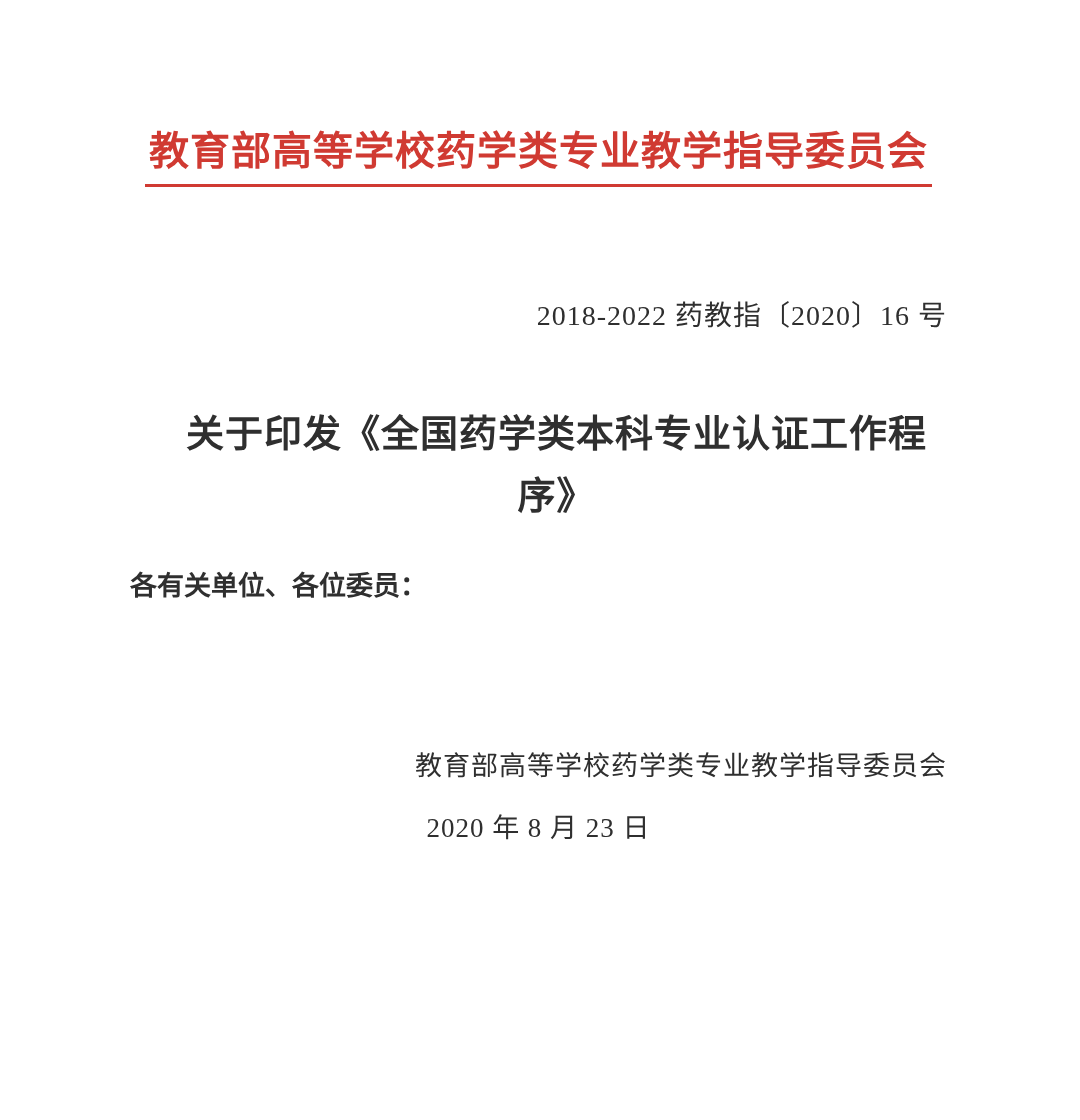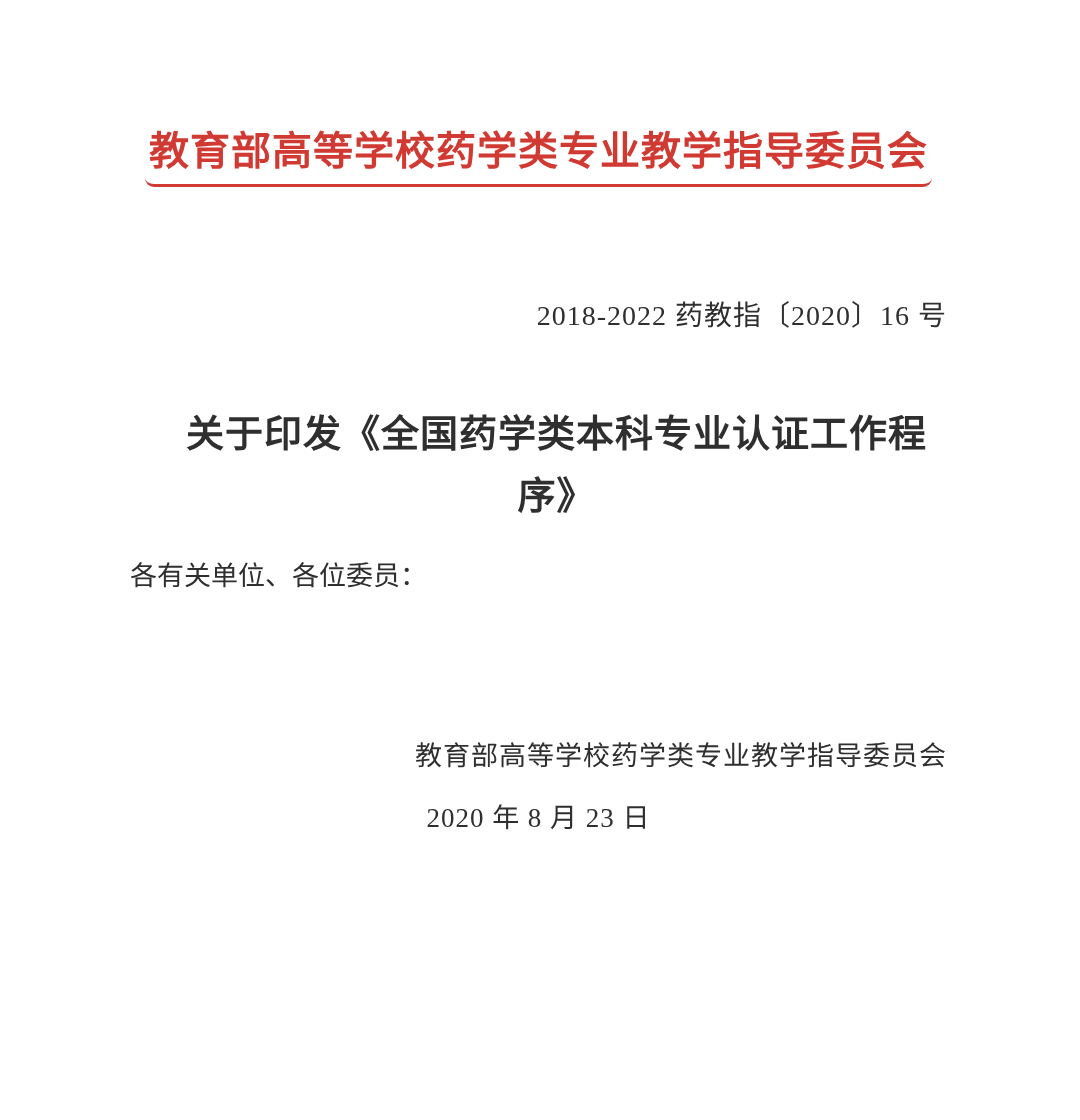--- a/index.html
+++ b/index.html
@@ -1,20 +1,20 @@
 <!DOCTYPE html>
 <html lang="zh-CN" style="--accent-red: #d03a32; --text-color: #2f2f2f; --bg-color: #ffffff;"><head>
 <meta charset="utf-8">
 <style>
   :root {
     --accent-red: #d03a32;
     --text-color: #2f2f2f;
     --bg-color: #ffffff;
   }
-  * { margin: 0; padding: 0; box-sizing: border-box; border-radius: 9px; }
+  * { margin: 0; padding: 0; box-sizing: border-box; }
   html, body {
     background: var(--bg-color);
   }
   body {
     width: 1080px;
     height: 1120px;
     overflow: hidden;
     font-family: "Liberation Serif", "DejaVu Serif", serif;
     color: var(--text-color);
   }
@@ -49,23 +49,24 @@
     margin-top: 70px;
     text-align: center;
     font-size: 38px;
     font-weight: bold;
     line-height: 62px;
     letter-spacing: 1px;
     margin-left: 36px;
   }
   .title-line { display: block; }
   .salutation {
-    margin-top: 32px;
+    margin-top: 42px;
     font-size: 27px;
     line-height: 34px;
+    font-weight: bold;
   }
   .body-paragraph {
     margin-top: 14px;
     font-size: 27px;
     line-height: 54px;
     text-align: justify;
     text-indent: 2em;
     letter-spacing: 0.5px;
   }
   .signature-block {

